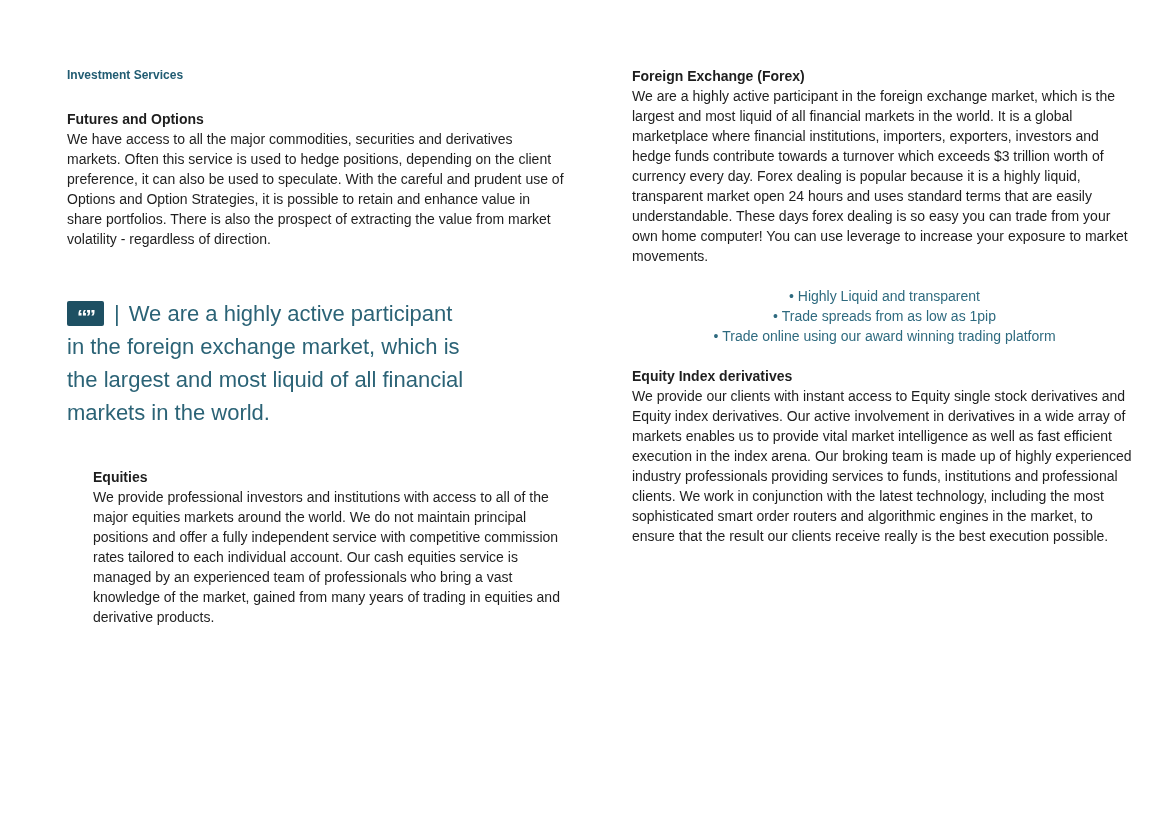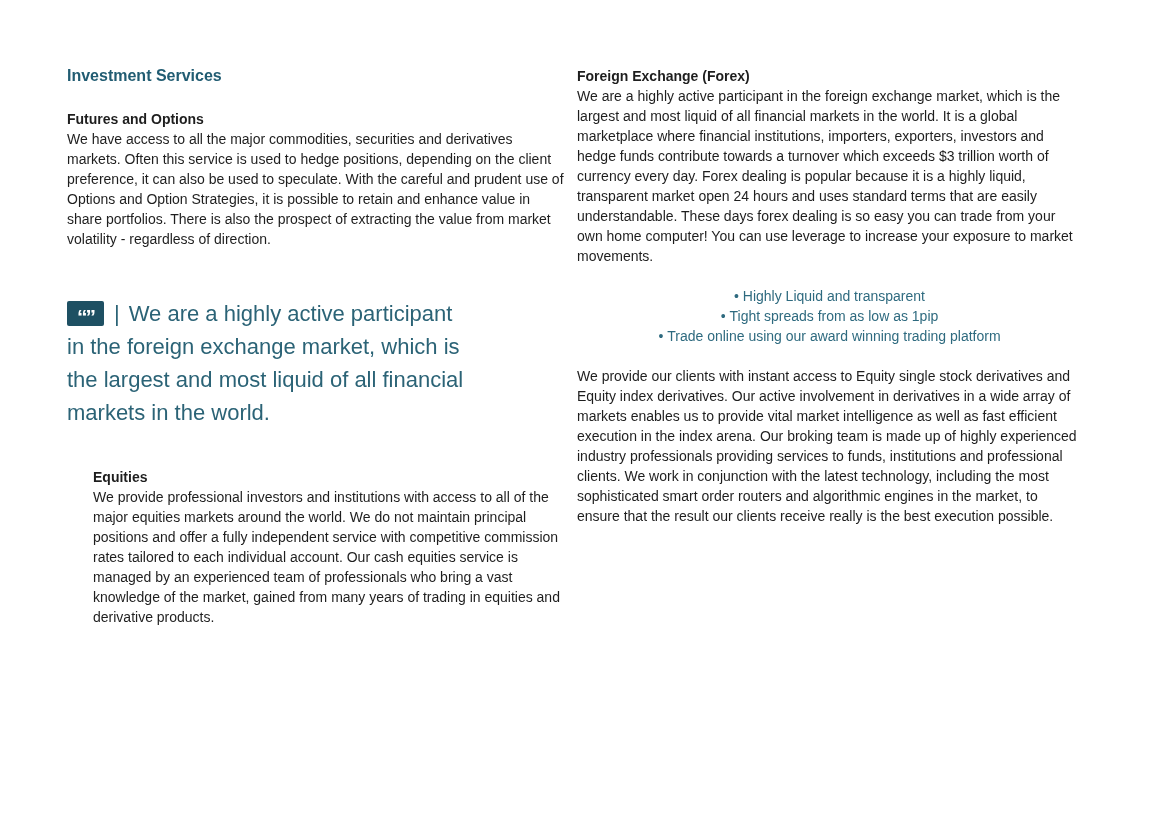--- a/index.html
+++ b/index.html
@@ -13,24 +13,24 @@
     width: 1169px;
     height: 827px;
     background: #ffffff;
     overflow: hidden;
   }
   .col {
     position: absolute;
     top: 66px;
   }
   .col-left  { left: 67px;  width: 500px; }
-  .col-right { left: 577px; width: 505px; }
+  .col-right { left: 632px; width: 505px; }
 
   .page-heading {
-    font-size: 16px;
+    font-size: 12px;
     line-height: 19px;
     font-weight: bold;
     color: #215c72;
     margin-bottom: 24px;
   }
   .section { margin-bottom: 0; }
   .section-title {
     font-size: 14px;
     line-height: 20px;
     font-weight: bold;
@@ -113,23 +113,24 @@
 
   <div class="col col-right">
 
     <div class="section">
       <div class="section-title">Foreign Exchange (Forex)</div>
       <div class="section-body">We are a highly active participant in the foreign exchange market, which is the largest and most liquid of all financial markets in the world. It is a global marketplace where financial institutions, importers, exporters, investors and hedge funds contribute towards a turnover which exceeds $3 trillion worth of currency every day. Forex dealing is popular because it is a highly liquid, transparent market open 24 hours and uses standard terms that are easily understandable. These days forex dealing is so easy you can trade from your own home computer! You can use leverage to increase your exposure to market movements.</div>
     </div>
 
     <ul class="bullet-list">
       <li>Highly Liquid and transparent</li>
-      <li>Tight spreads from as low as 1pip</li>
+      <li>Trade spreads from as low as 1pip</li>
       <li>Trade online using our award winning trading platform</li>
     </ul>
 
     <div class="section equity-index-section">
+      <div class="section-title">Equity Index derivatives</div>
       <div class="section-body">We provide our clients with instant access to Equity single stock derivatives and Equity index derivatives. Our active involvement in derivatives in a wide array of markets enables us to provide vital market intelligence as well as fast efficient execution in the index arena. Our broking team is made up of highly experienced industry professionals providing services to funds, institutions and professional clients. We work in conjunction with the latest technology, including the most sophisticated smart order routers and algorithmic engines in the market, to ensure that the result our clients receive really is the best execution possible.</div>
     </div>
 
   </div>
 
 </div>
 
 </body></html>

